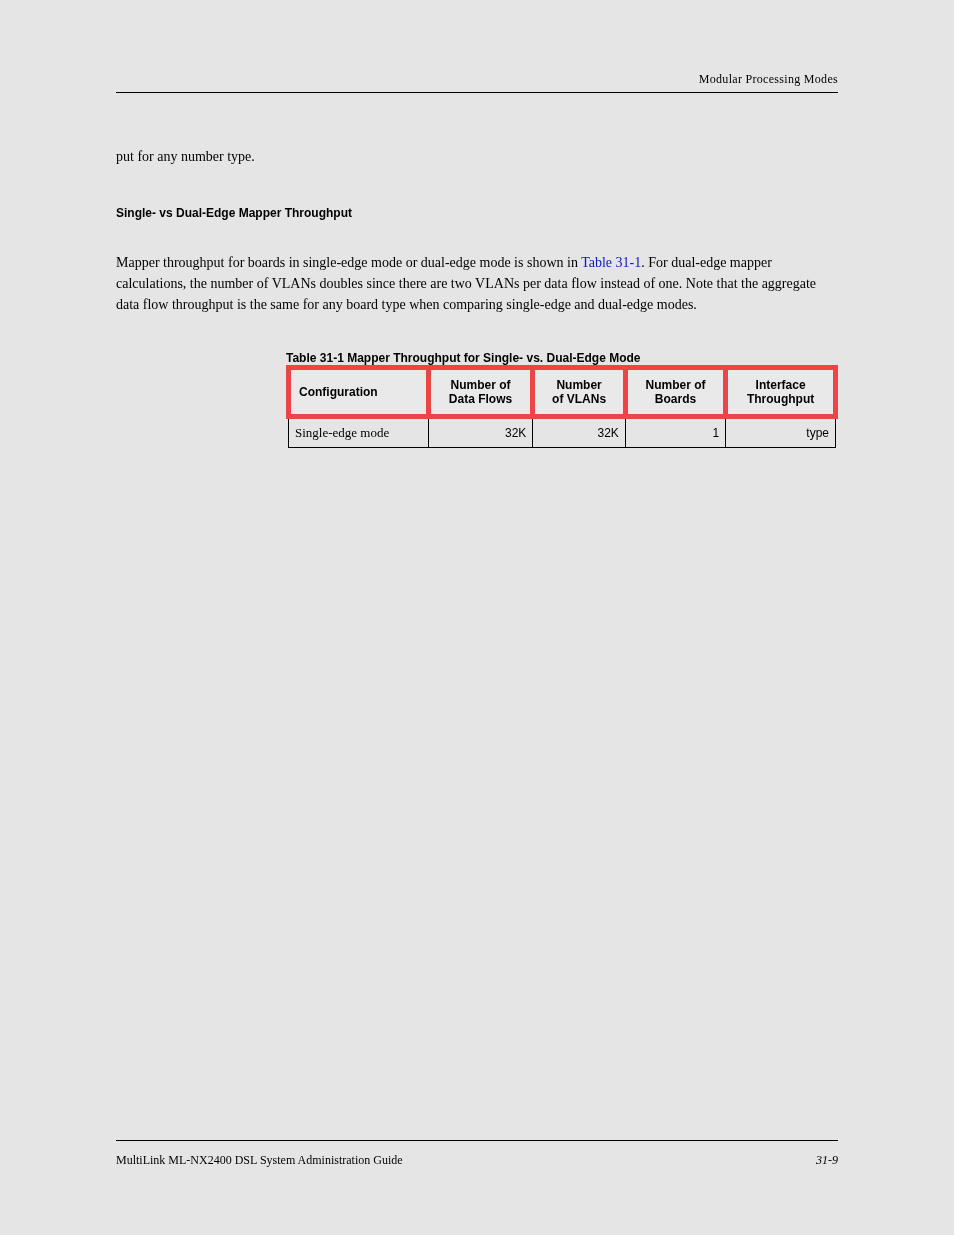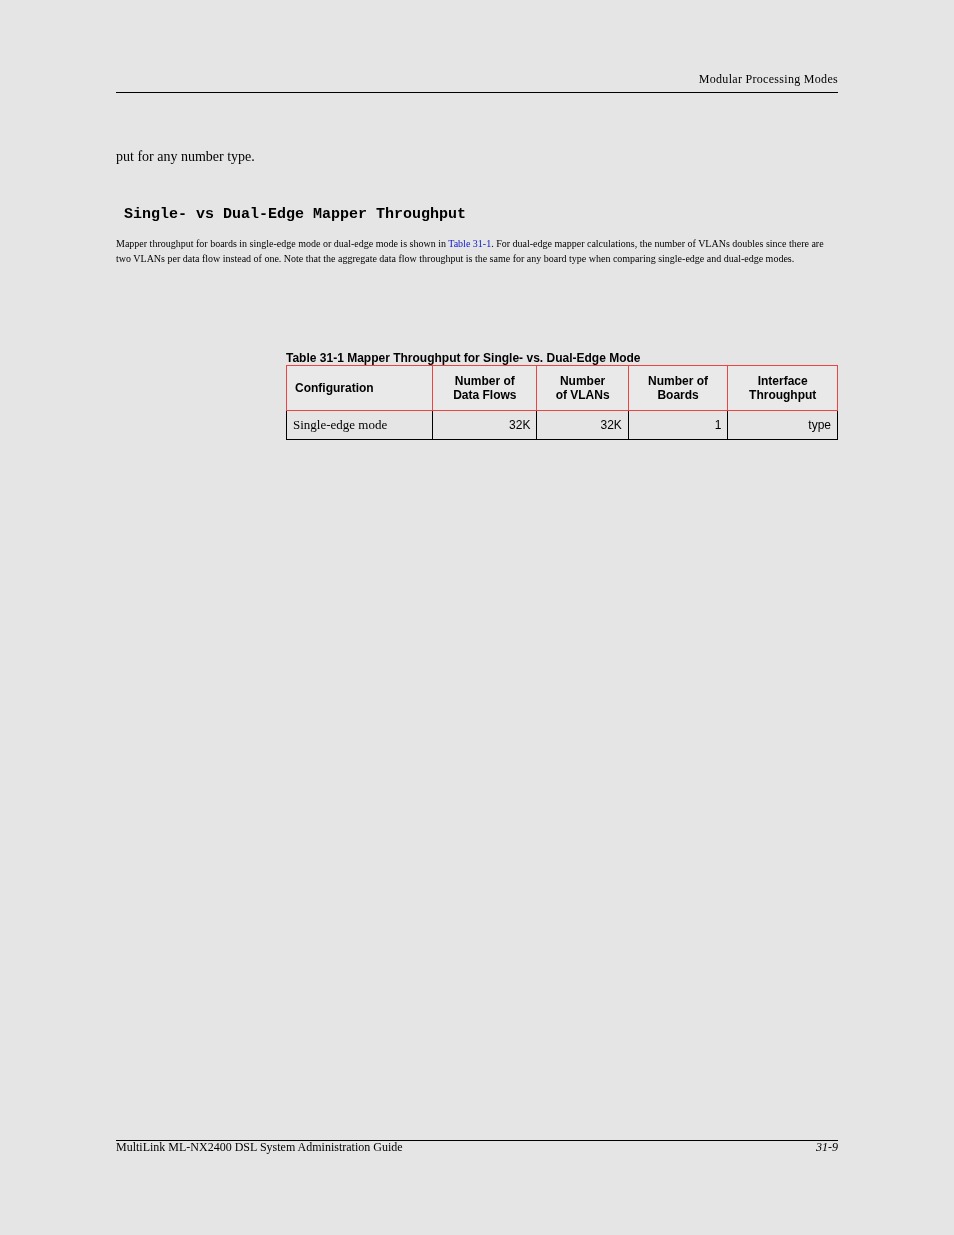--- a/index.html
+++ b/index.html
@@ -6,38 +6,38 @@
   html, body { margin: 0; padding: 0; background: #fff; }
   .page { position: relative; width: var(--page-w); height: var(--page-h); background: #e5e5e5; font-family: "Palatino Linotype", Palatino, "Book Antiqua", Georgia, serif; color: var(--text); }
 
   
   .hdr-right { position: absolute; right: var(--rm); top: 72px; font-size: 12px; letter-spacing: .3px; }
   .hdr-rule  { position: absolute; left: var(--lm); right: var(--rm); top: 92px; height: 0; border-top: 1px solid #000; }
 
   
   .para-short { position: absolute; left: var(--lm); top: 148px; font-size: 14px; line-height: 1.35; }
 
-  .sub-head { position: absolute; left: var(--lm); top: 206px; font-family: Liberation Mono, monospace; font-size: 15px; font-weight: 700; margin-left: 8px; }
+  .sub-head { position: absolute; left: var(--lm); top: 206px; font-family: Liberation Sans, sans-serif; font-size: 12px; font-weight: 700; }
 
-  .para2 { position: absolute; left: var(--lm); right: var(--rm); top: 236px; font-size: 10px; line-height: 1.5; }
+  .para2 { position: absolute; left: var(--lm); right: var(--rm); top: 252px; font-size: 14px; line-height: 1.5; }
   .para2 a { color: var(--link); text-decoration: none; }
 
   
   .table-wrap { position: absolute; left: 286px; right: var(--rm); top: 351px; font-family: "Helvetica Neue", Helvetica, Arial, sans-serif; }
   .table-caption { font-weight: 700; font-size: 12px; }
   table.data { width: 100%; border-collapse: collapse; font-size: 12px; }
-  table.data th { background: var(--header-bg); font-weight: 700; text-align: center; padding: 8px 6px; border: 1px solid #ef4444; vertical-align: middle; }
+  table.data th { background: var(--header-bg); font-weight: 700; text-align: center; padding: 8px 6px; border: 5px solid #ef4444; vertical-align: middle; }
   table.data th br { line-height: 1.2; }
   table.data td { text-align: right; padding: 6px 6px; border: 1px solid #000; }
   table.data td.first { text-align: left; font-family: "Palatino Linotype", Palatino, "Book Antiqua", Georgia, serif; font-size: 13px; }
   table.data th.first { text-align: left; padding-left: 8px; }
 
   
   .ftr-rule  { position: absolute; left: var(--lm); right: var(--rm); bottom: 94px; height: 0; border-top: 1px solid #000; }
-  .ftr-line  { position: absolute; left: var(--lm); right: var(--rm); bottom: 80px; font-size: 12px; display: flex; justify-content: space-between; align-items: flex-start; }
+  .ftr-line  { position: absolute; left: var(--lm); right: var(--rm); bottom: 67px; font-size: 12px; display: flex; justify-content: space-between; align-items: flex-start; }
   .ftr-line .right { font-style: italic; font-family: "Palatino Linotype", Palatino, "Book Antiqua", Georgia, serif; }
 </style>
 </head>
 <body>
 
 <div class="page">
 
   <div class="hdr-right">Modular Processing Modes</div>
   <div class="hdr-rule"></div>
 

